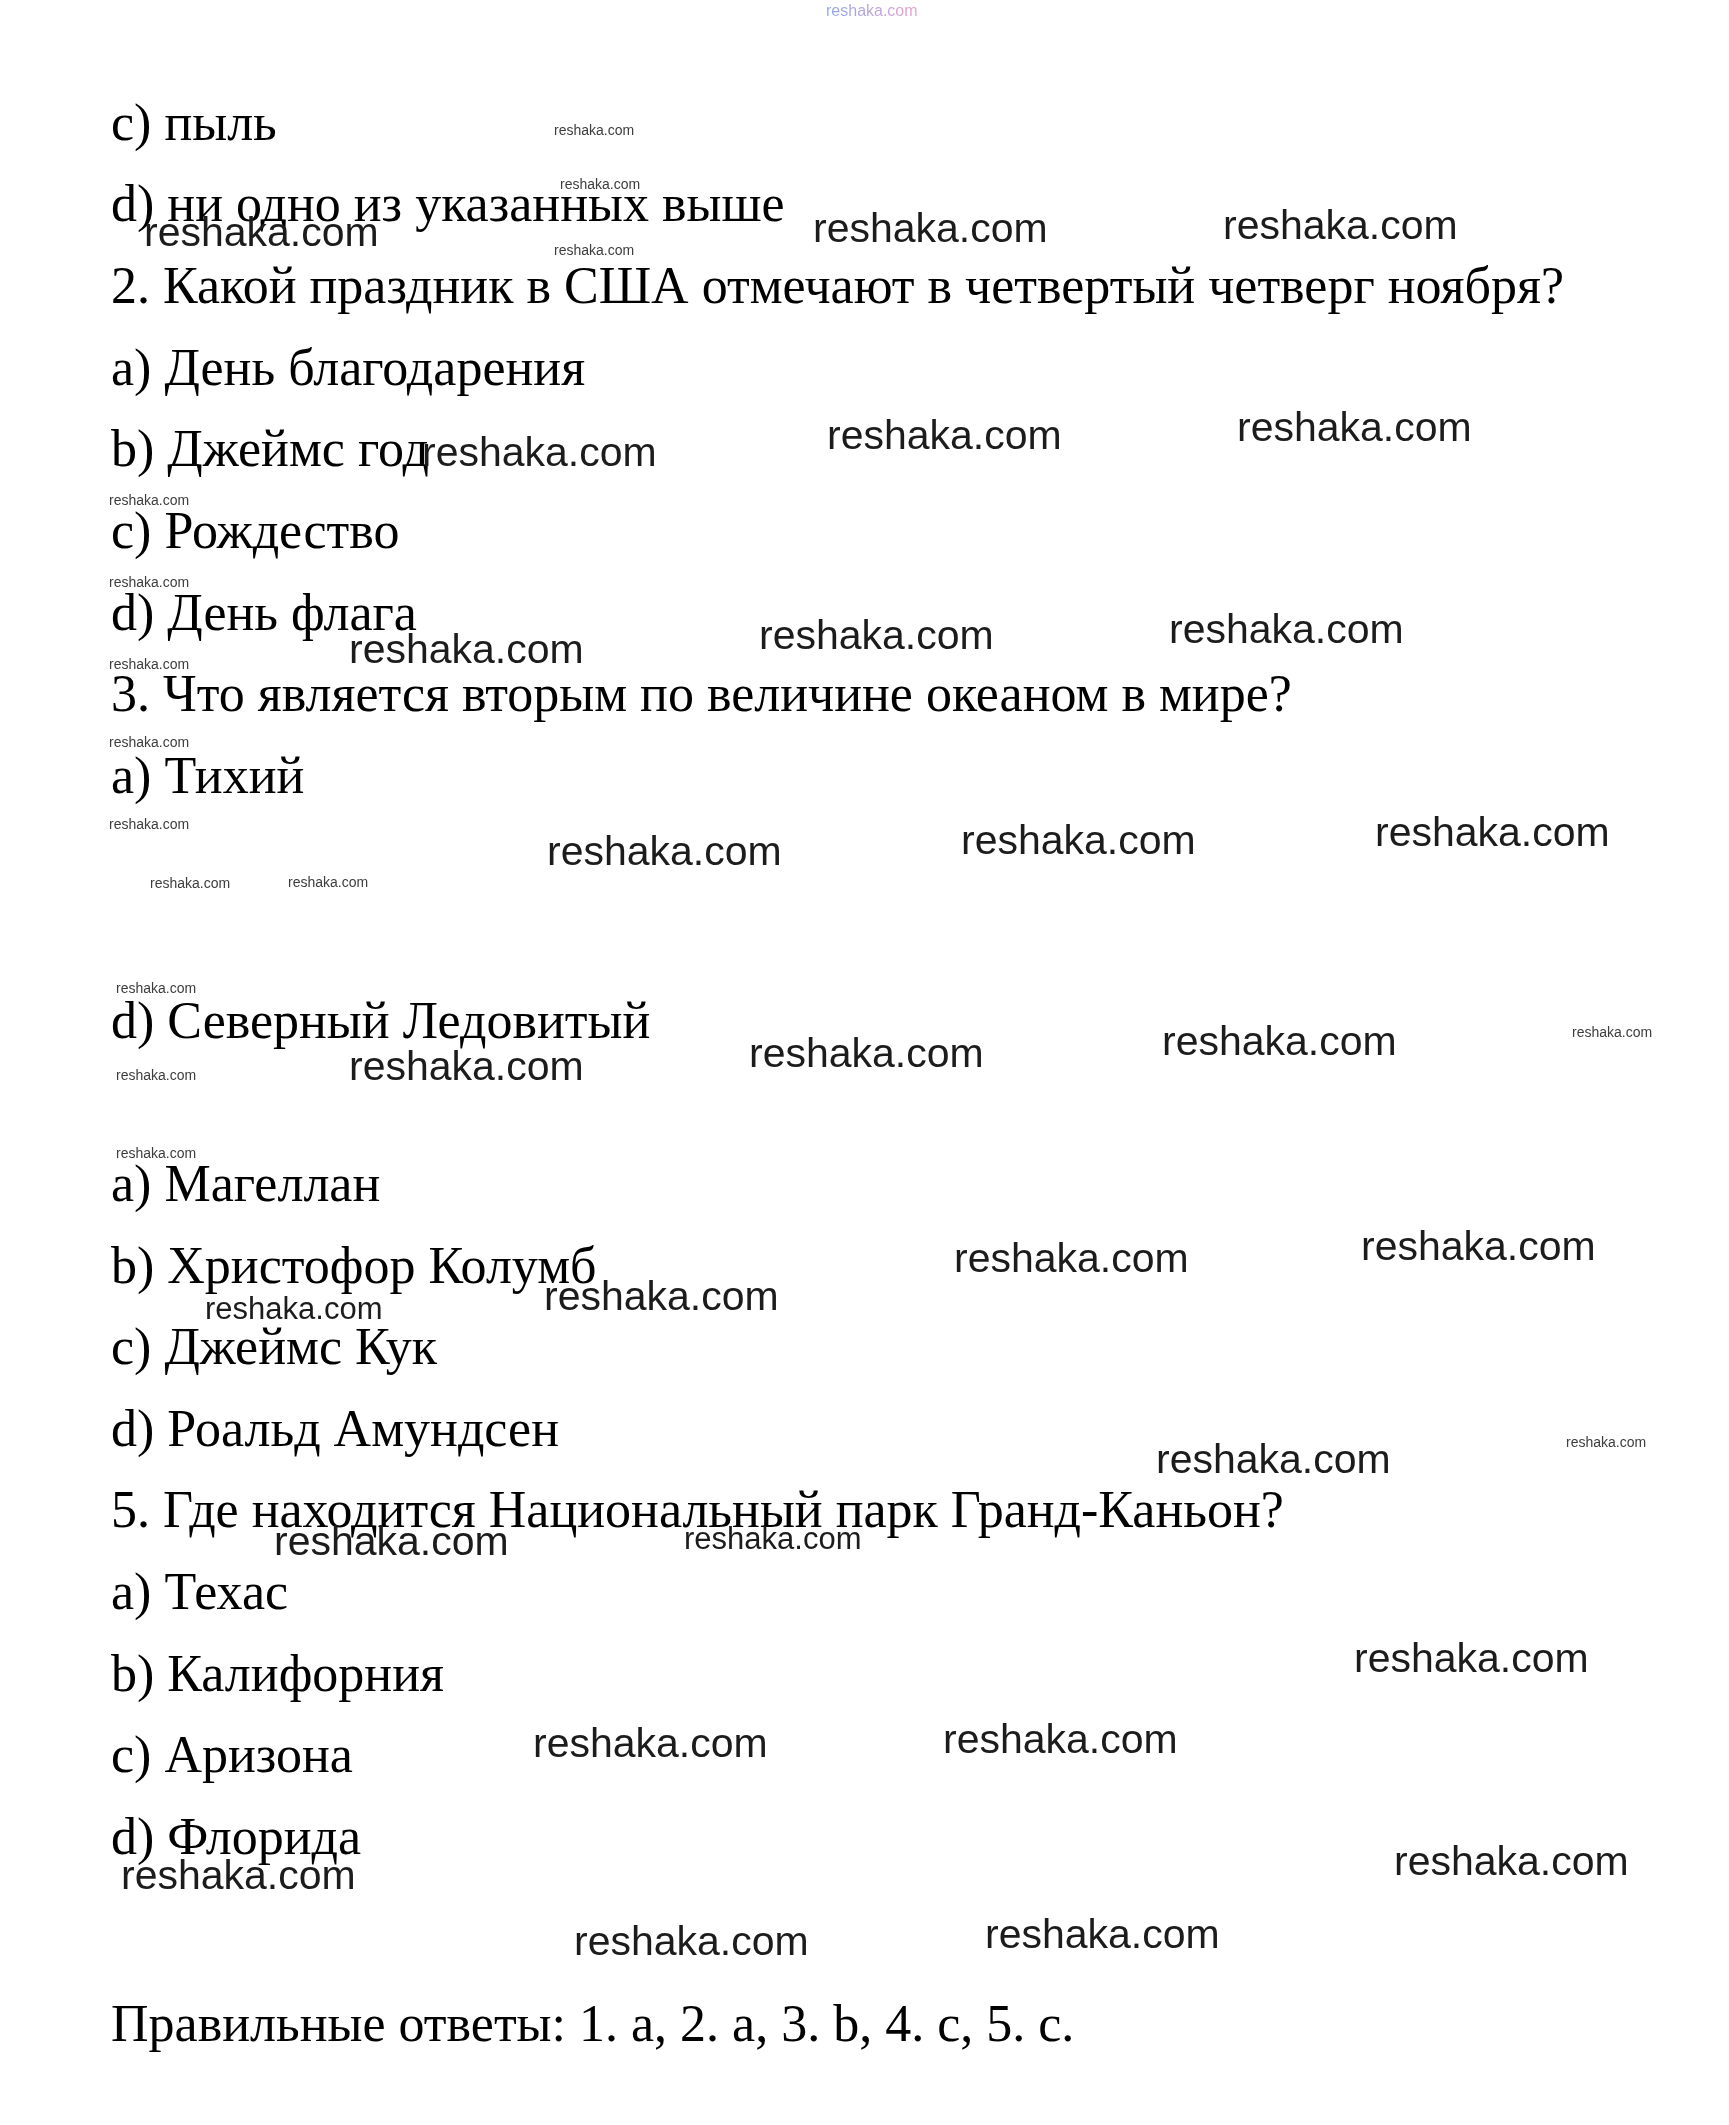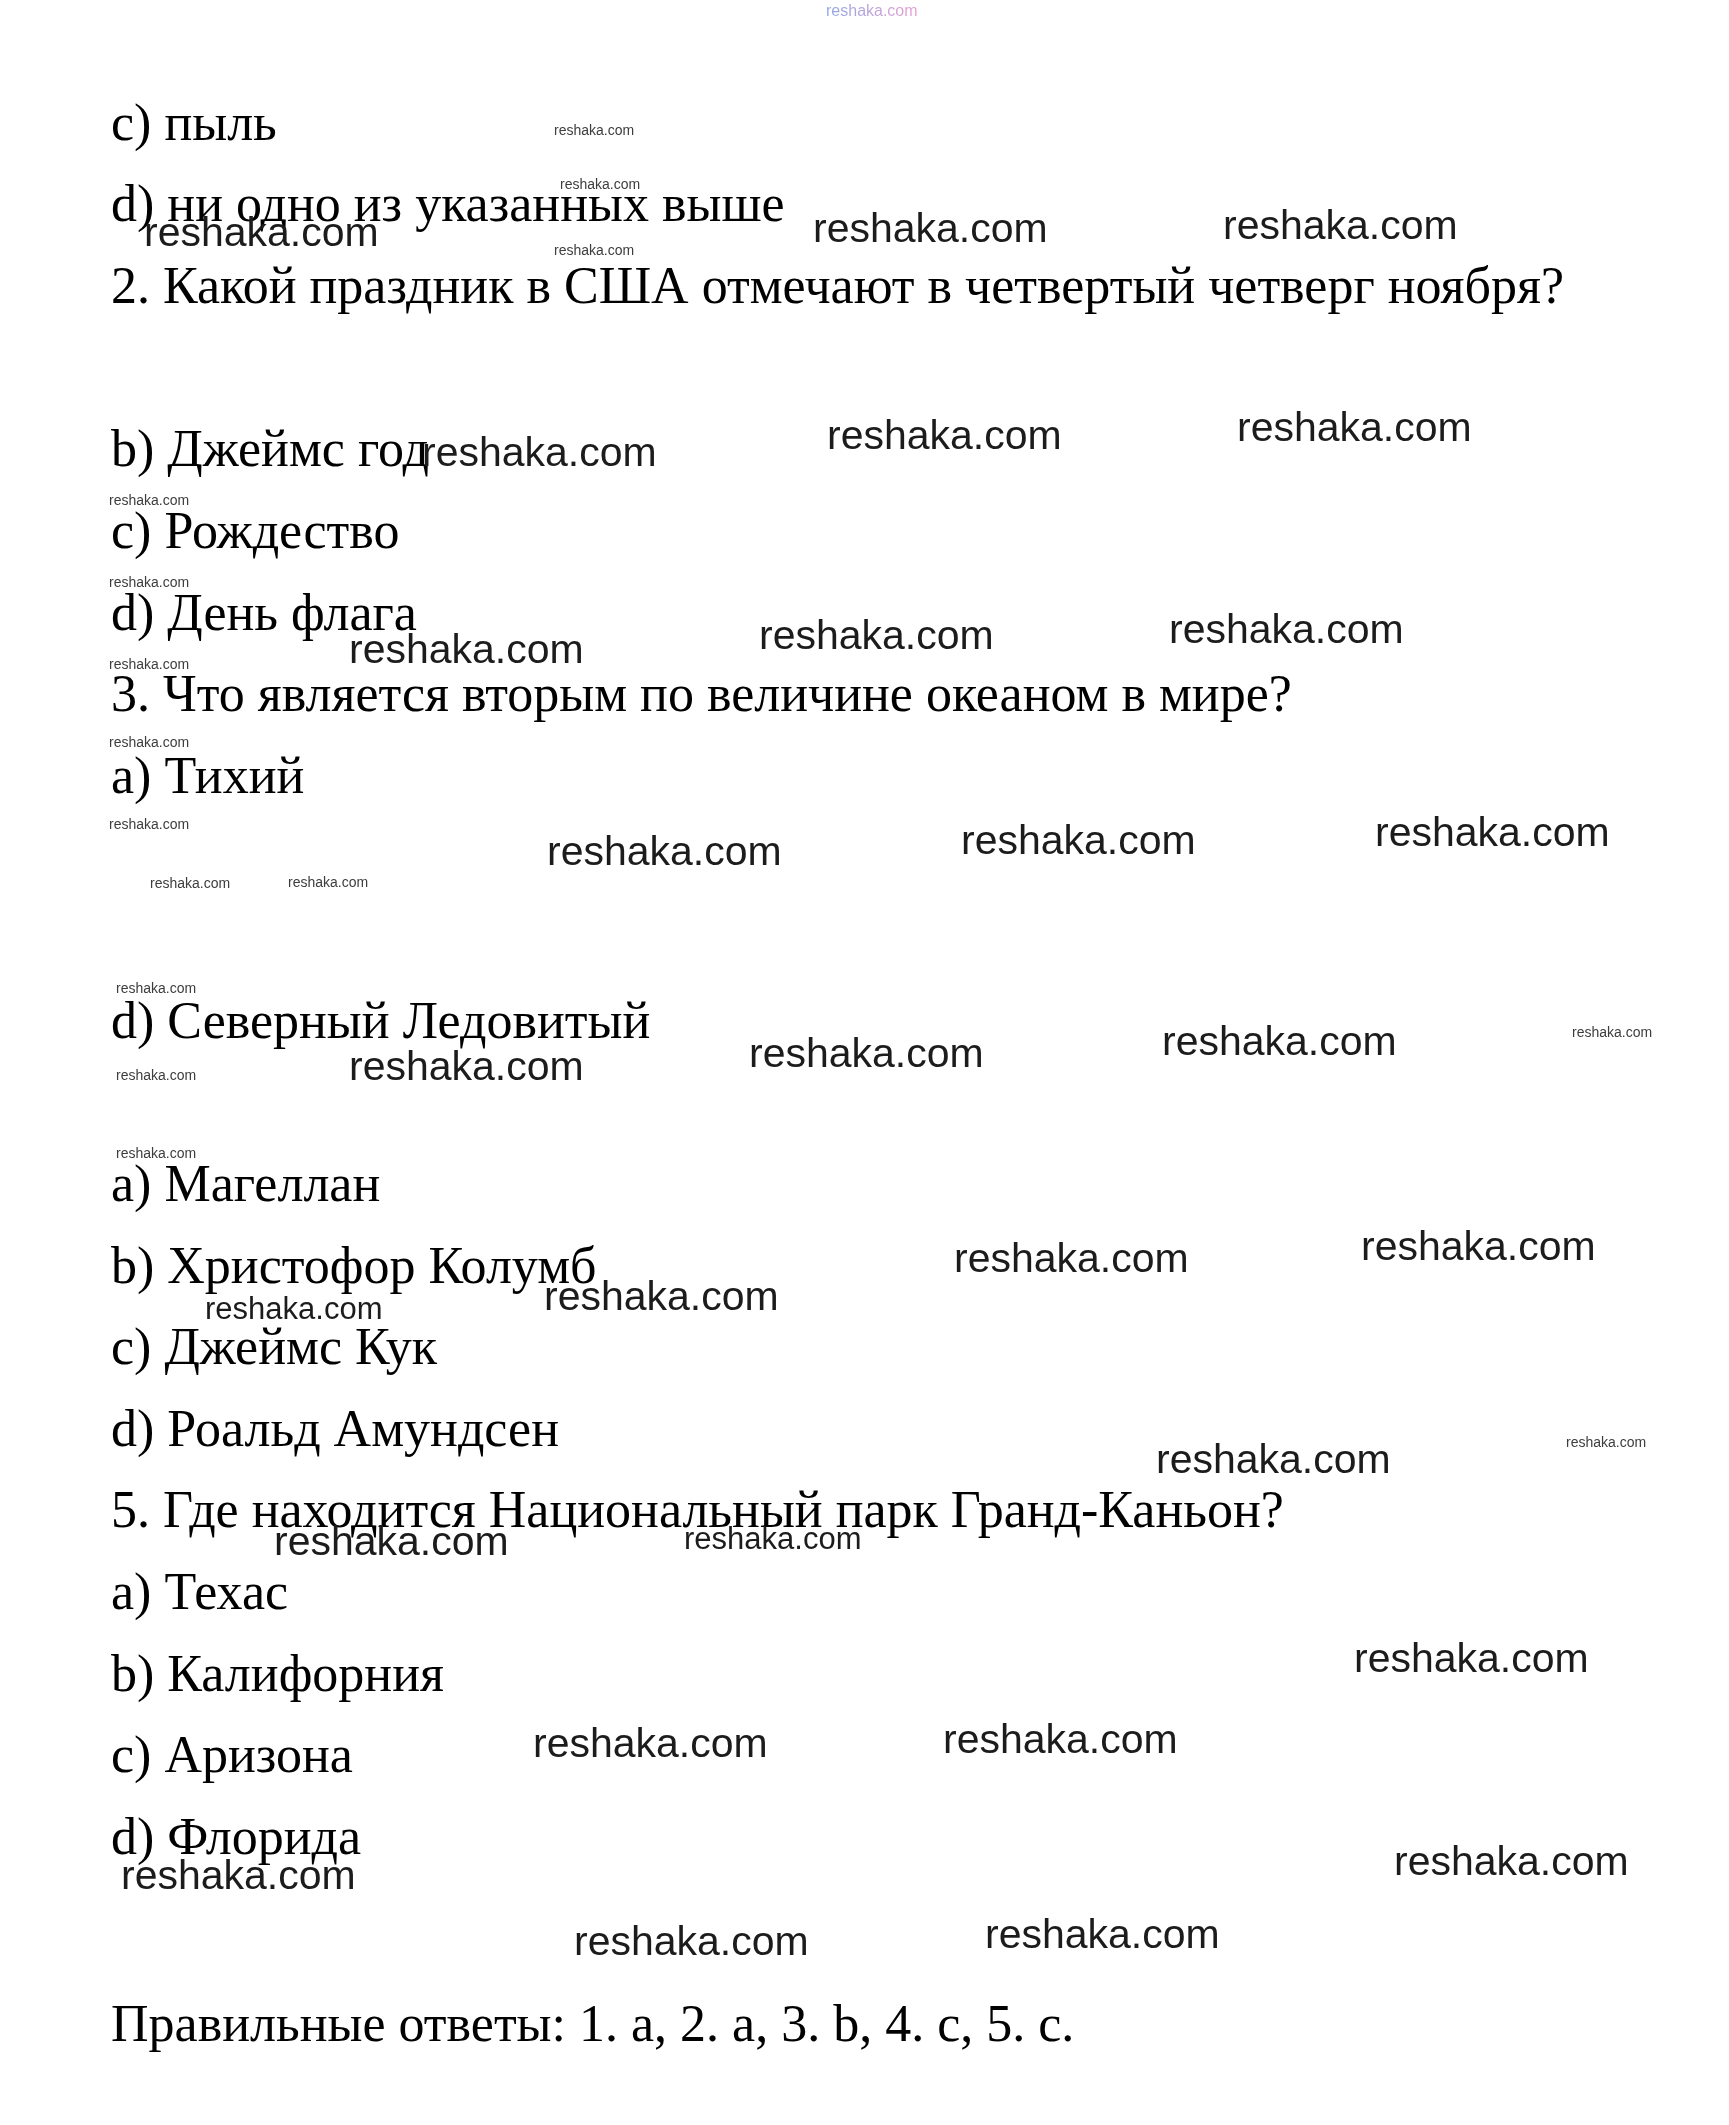--- a/index.html
+++ b/index.html
@@ -43,20 +43,21 @@
   }
 </style>
 </head>
 <body style="background: rgb(255, 255, 255);">
 
 <div class="page">
 
   <div class="line" style="top:93px">c) пыль</div>
   <div class="line" style="top:174px">d) ни одно из указанных выше</div>
   <div class="line" style="top:256px">2. Какой праздник в США отмечают в четвертый четверг ноября?</div>
+  <div class="line" style="top:338px">a) День благодарения</div>
   <div class="line" style="top:419px">b) Джеймс год</div>
   <div class="line" style="top:501px">c) Рождество</div>
   <div class="line" style="top:583px">d) День флага</div>
   <div class="line" style="top:664px">3. Что является вторым по величине океаном в мире?</div>
   <div class="line" style="top:746px">a) Тихий</div>
   <div class="line" style="top:991px">d) Северный Ледовитый</div>
   <div class="line" style="top:1154px">a) Магеллан</div>
   <div class="line" style="top:1236px">b) Христофор Колумб</div>
   <div class="line" style="top:1399px">d) Роальд Амундсен</div>
   <div class="line" style="top:1317px">c) Джеймс Кук</div>

